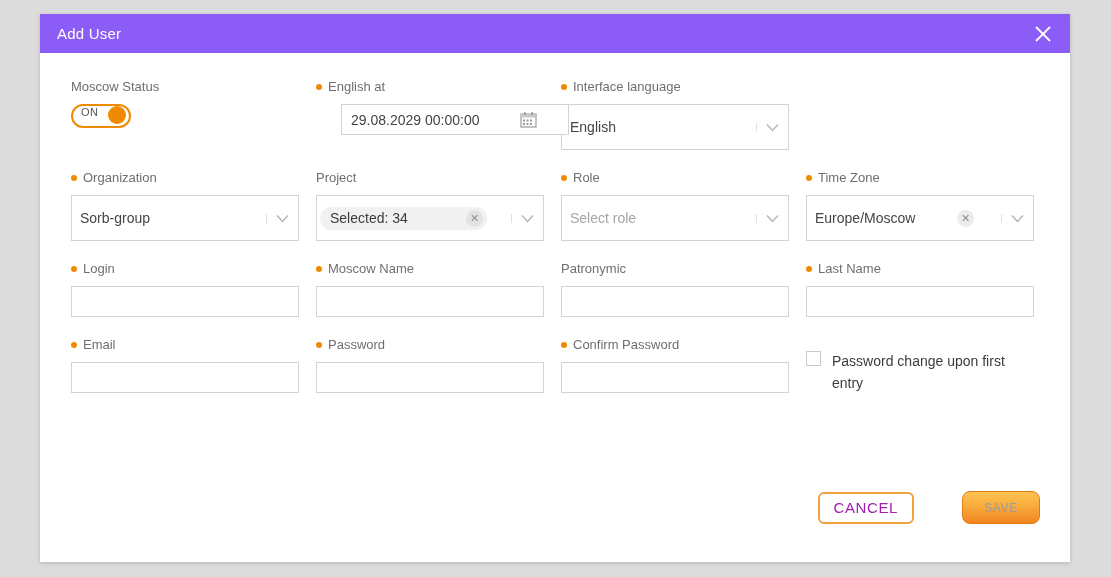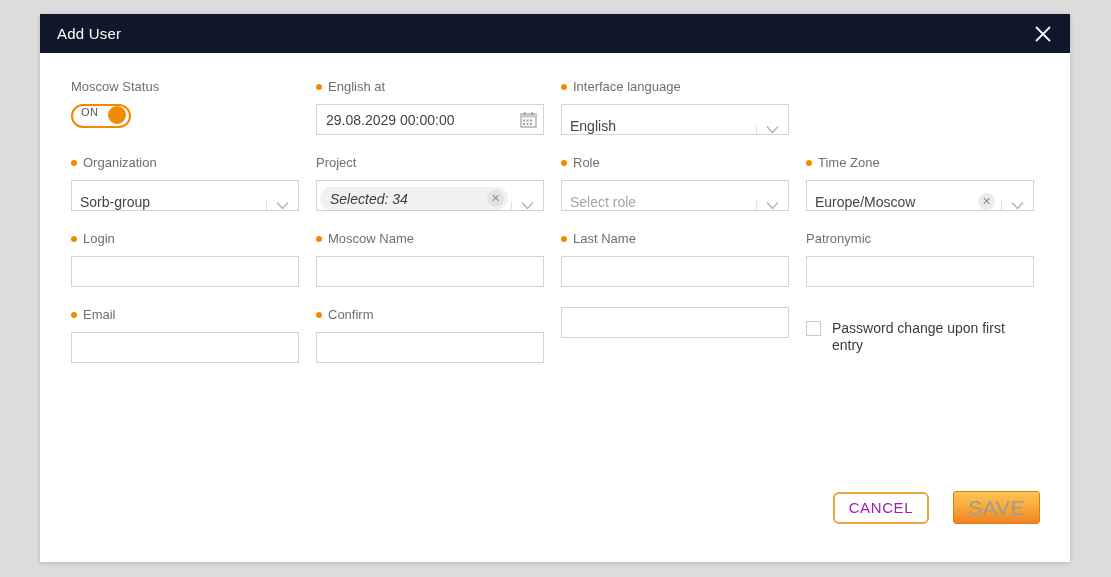--- a/index.html
+++ b/index.html
@@ -21,21 +21,21 @@
     width: 1030px;
     height: 548px;
     background: #ffffff;
     box-shadow: 0 1px 4px rgba(0,0,0,0.18);
     box-sizing: border-box;
   }
 
   
   #modal-header {
     height: 39px;
-    background: #0f172a;
+    background: #8b5cf6;
     display: flex;
     align-items: center;
     justify-content: space-between;
     padding: 0 14px 0 17px;
     box-sizing: border-box;
   }
   #modal-title {
     color: #ffffff;
     font-size: 15px;
     letter-spacing: 0.2px;
@@ -125,41 +125,42 @@
     outline: none;
     border-radius: 0;
   }
   .text-input::placeholder { color: #a6a6a6; }
 
   .input-with-icon {
     position: relative;
     width: 100%;
     height: 31px;
   }
-  .input-with-icon .text-input { padding-right: 24px; }
+  .input-with-icon .text-input { padding-right: 24px; margin-left: 25px; }
   .cal-icon {
     position: absolute;
     right: 7px;
     top: 50%;
     transform: translateY(-50%);
     width: 17px;
     height: 17px;
     pointer-events: none;
   }
 
   
   .select-box {
     width: 100%;
-    height: 31px;
+    height: 46px;
     border: 1px solid #d3d3d3;
     box-sizing: border-box;
     background: #ffffff;
     display: flex;
-    align-items: flex-end;
+    align-items: center;
     cursor: pointer;
+    gap: 21px;
   }
   .select-value {
     flex: 1 1 auto;
     display: flex;
     align-items: center;
     font-size: 14px;
     color: #444;
     padding: 0 8px;
     min-width: 0;
     overflow: hidden;
@@ -193,21 +194,20 @@
     align-items: center;
     justify-content: space-between;
     padding: 0 4px 0 10px;
     min-width: 0;
   }
   .chip-label {
     font-size: 14px;
     color: #3c3c3c;
     white-space: nowrap;
     overflow: hidden;
-    font-style: italic;
   }
   .clear-x {
     width: 17px;
     height: 17px;
     border-radius: 50%;
     background: #e3e3e3;
     color: #8c8c8c;
     font-size: 11px;
     line-height: 17px;
     text-align: center;
@@ -230,21 +230,21 @@
     border: 1px solid #c9c9c9;
     background: #fff;
     flex: 0 0 auto;
     margin-right: 11px;
     margin-top: 1px;
     box-sizing: border-box;
   }
   .checkbox-label {
     font-size: 14px;
     color: #3c3c3c;
-    line-height: 17px;
+    line-height: 22px;
     max-width: 190px;
   }
 
   
   .footer {
     position: absolute;
     right: 30px;
     bottom: 38px;
     display: flex;
     align-items: center;
@@ -259,26 +259,26 @@
     font-size: 15px;
     font-family: "Liberation Sans", sans-serif;
     letter-spacing: 0.6px;
     cursor: pointer;
     padding: 0 14px;
     box-sizing: border-box;
   }
   .btn-save {
     min-width: 78px;
     height: 33px;
-    margin-left: 24px;
+    margin-left: 48px;
     border: 1px solid #e07d10;
-    border-radius: 3px;
+    border-radius: 8px;
     background: linear-gradient(to bottom, #fcc254 0%, #f9ae3d 42%, #f28322 100%);
     color: #9c9c9c;
-    font-size: 21px;
+    font-size: 12px;
     font-family: "Liberation Sans", sans-serif;
     letter-spacing: 0.6px;
     cursor: default;
     padding: 0 14px;
     box-sizing: border-box;
   }
 
   .spacer-row { height: 20px; }
 </style>
 </head>
@@ -437,55 +437,59 @@
       <div class="cell">
         <div class="field-label">
           <span class="req-dot"></span>
           <span>Moscow Name</span>
         </div>
         <input class="text-input" type="text" value="" style="">
       </div>
 
       <div class="cell">
         <div class="field-label">
+          <span>Patronymic</span>
+        </div>
+        <input class="text-input" type="text" value="" style="">
+      </div>
+
+      <div class="cell">
+        <div class="field-label">
           <span class="req-dot"></span>
           <span>Last Name</span>
         </div>
         <input class="text-input" type="text" value="" style="">
       </div>
-
-      <div class="cell">
-        <div class="field-label">
-          <span>Patronymic</span>
-        </div>
-        <input class="text-input" type="text" value="" style="">
-      </div>
     </div>
 
     <div class="spacer-row"></div>
 
     <div class="row">
 
       <div class="cell">
         <div class="field-label">
           <span class="req-dot"></span>
           <span>Email</span>
         </div>
         <input class="text-input" type="text" value="" style="">
       </div>
 
       <div class="cell">
         <div class="field-label">
           <span class="req-dot"></span>
-          <span>Confirm</span>
-        </div>
-        <input class="text-input" type="text" value="" style="">
-      </div>
-
-      <div class="cell">
+          <span>Password</span>
+        </div>
+        <input class="text-input" type="text" value="" style="">
+      </div>
+
+      <div class="cell">
+        <div class="field-label">
+          <span class="req-dot"></span>
+          <span>Confirm Password</span>
+        </div>
         <input class="text-input" type="text" value="" style="">
       </div>
 
       <div class="cell">
         <div style="height:13px"></div>
         <div class="checkbox-row">
           <span class="checkbox-box"></span>
           <span class="checkbox-label">Password change upon first entry</span>
         </div>
       </div>

